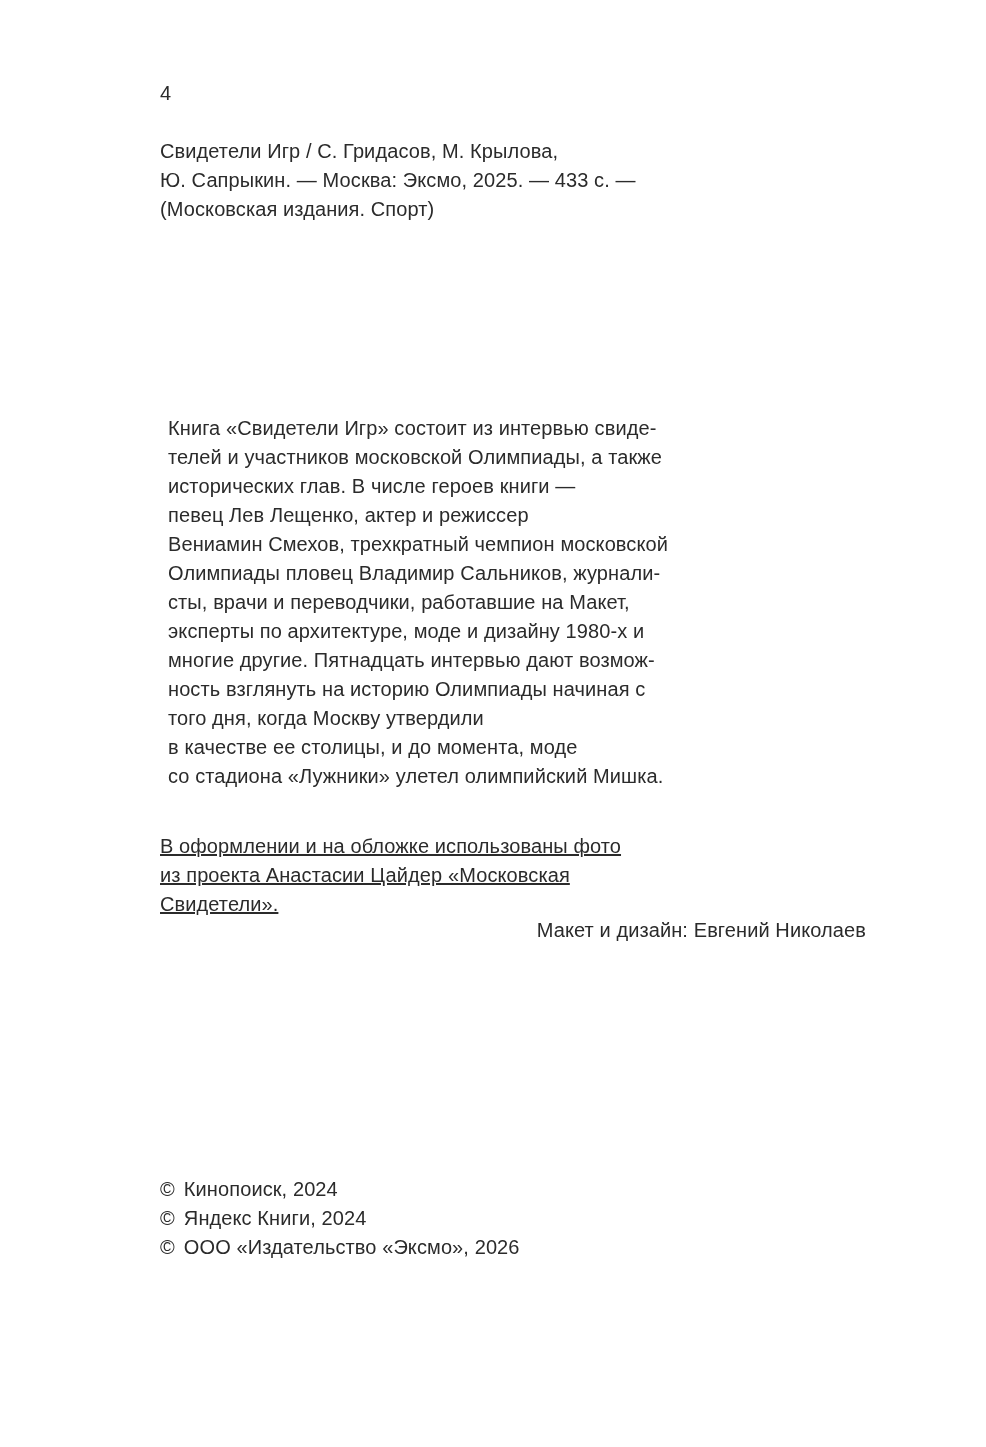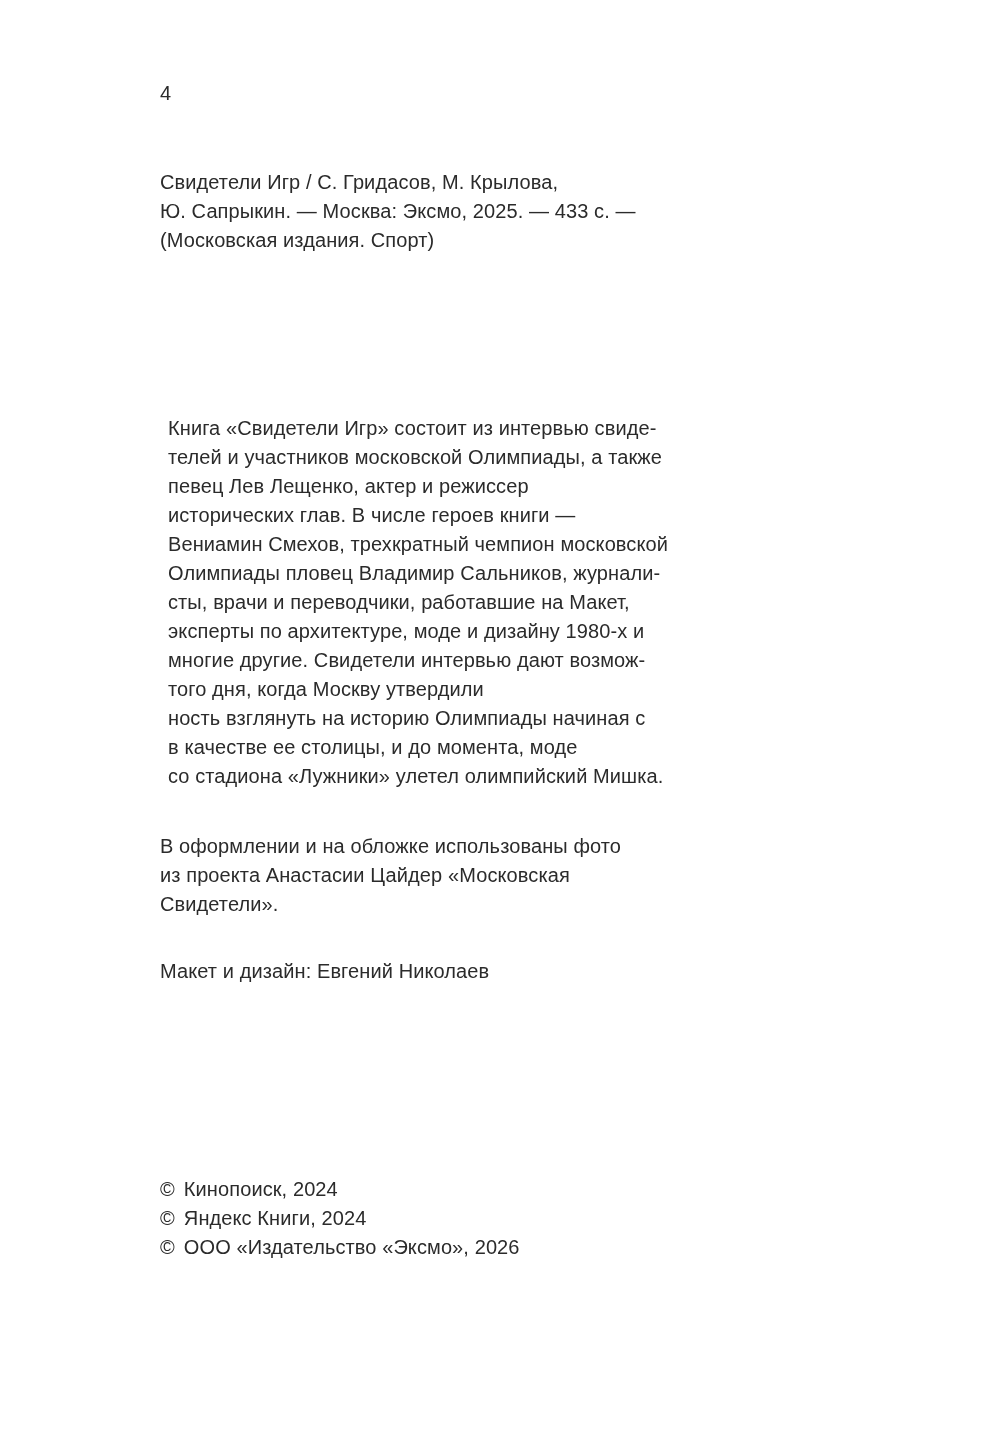--- a/index.html
+++ b/index.html
@@ -18,24 +18,24 @@
     line-height: 29px;
     color: #2b2b2b;
     letter-spacing: 0.1px;
   }
   .block {
     position: absolute;
     left: 160px;
     right: 120px;
   }
   .page-number        { top: 79px;  }
-  .bibliography       { top: 168px; }
+  .bibliography       { top: 137px; }
   .annotation         { top: 414px; margin-left: 8px; }
-  .photo-credit       { top: 832px; }
-  .design-credit      { top: 957px; }
+  .photo-credit       { top: 832px; text-decoration: underline; }
+  .design-credit      { top: 916px; text-align: right; }
   .copyright-block    { top: 1175px; }
   .line {
     white-space: nowrap;
   }
   .copyright-line {
     display: flex;
     align-items: baseline;
     white-space: nowrap;
   }
   .copyright-sign {
@@ -51,29 +51,29 @@
 
   <div class="block bibliography">
     <div class="line">Свидетели Игр / С. Гридасов, М. Крылова,</div>
     <div class="line">Ю. Сапрыкин. — Москва: Эксмо, 2025. — 433 с. —</div>
     <div class="line">(Московская издания. Спорт)</div>
   </div>
 
   <div class="block annotation">
     <div class="line">Книга «Свидетели Игр» состоит из интервью свиде-</div>
     <div class="line">телей и участников московской Олимпиады, а также</div>
+    <div class="line">исторических глав. В числе героев книги —</div>
     <div class="line">певец Лев Лещенко, актер и режиссер</div>
-    <div class="line">исторических глав. В числе героев книги —</div>
     <div class="line">Вениамин Смехов, трехкратный чемпион московской</div>
     <div class="line">Олимпиады пловец Владимир Сальников, журнали-</div>
     <div class="line">сты, врачи и переводчики, работавшие на Макет,</div>
     <div class="line">эксперты по архитектуре, моде и дизайну 1980-х и</div>
-    <div class="line">многие другие. Свидетели интервью дают возмож-</div>
+    <div class="line">многие другие. Пятнадцать интервью дают возмож-</div>
+    <div class="line">ность взглянуть на историю Олимпиады начиная с</div>
     <div class="line">того дня, когда Москву утвердили</div>
-    <div class="line">ность взглянуть на историю Олимпиады начиная с</div>
     <div class="line">в качестве ее столицы, и до момента, моде</div>
     <div class="line">со стадиона «Лужники» улетел олимпийский Мишка.</div>
   </div>
 
   <div class="block photo-credit">
     <div class="line">В оформлении и на обложке использованы фото</div>
     <div class="line">из проекта Анастасии Цайдер «Московская</div>
     <div class="line">Свидетели».</div>
   </div>
 

